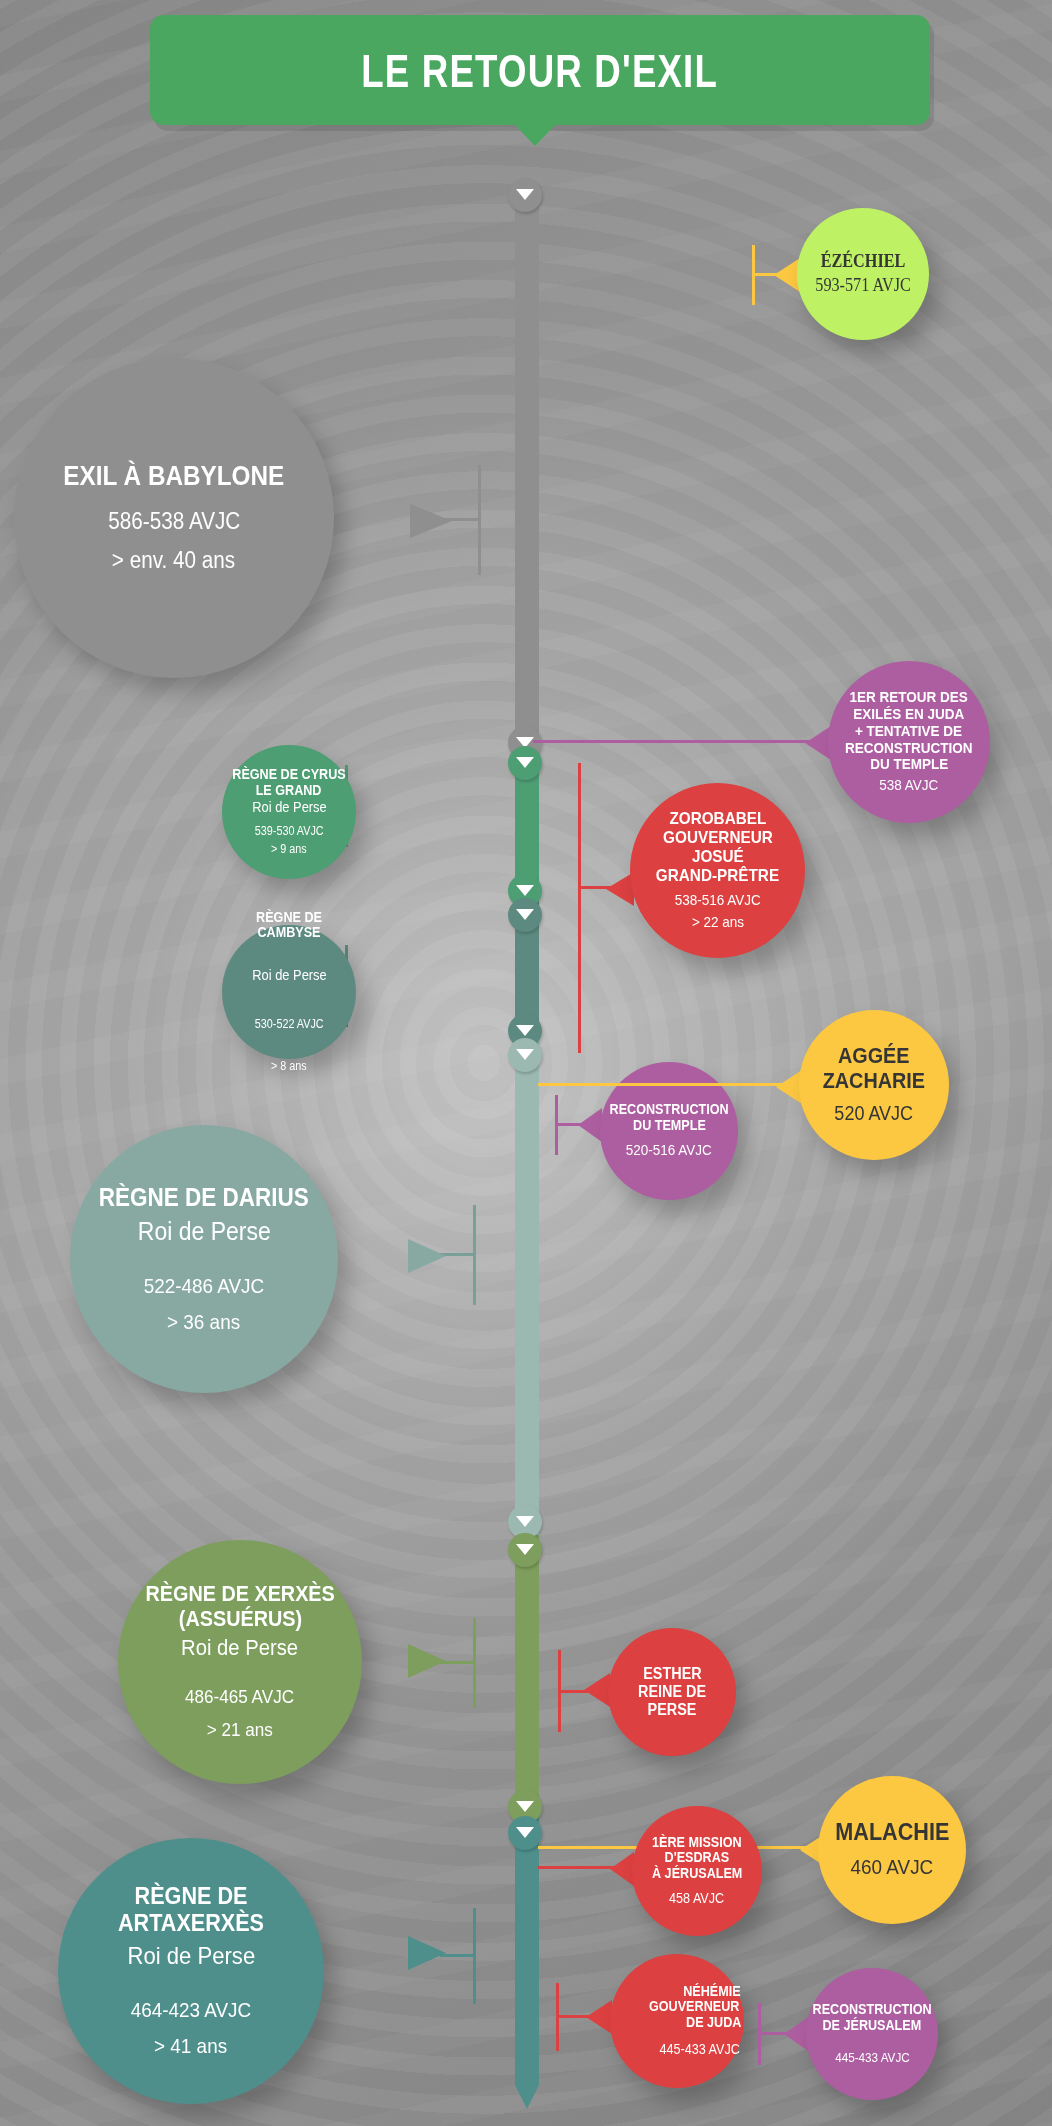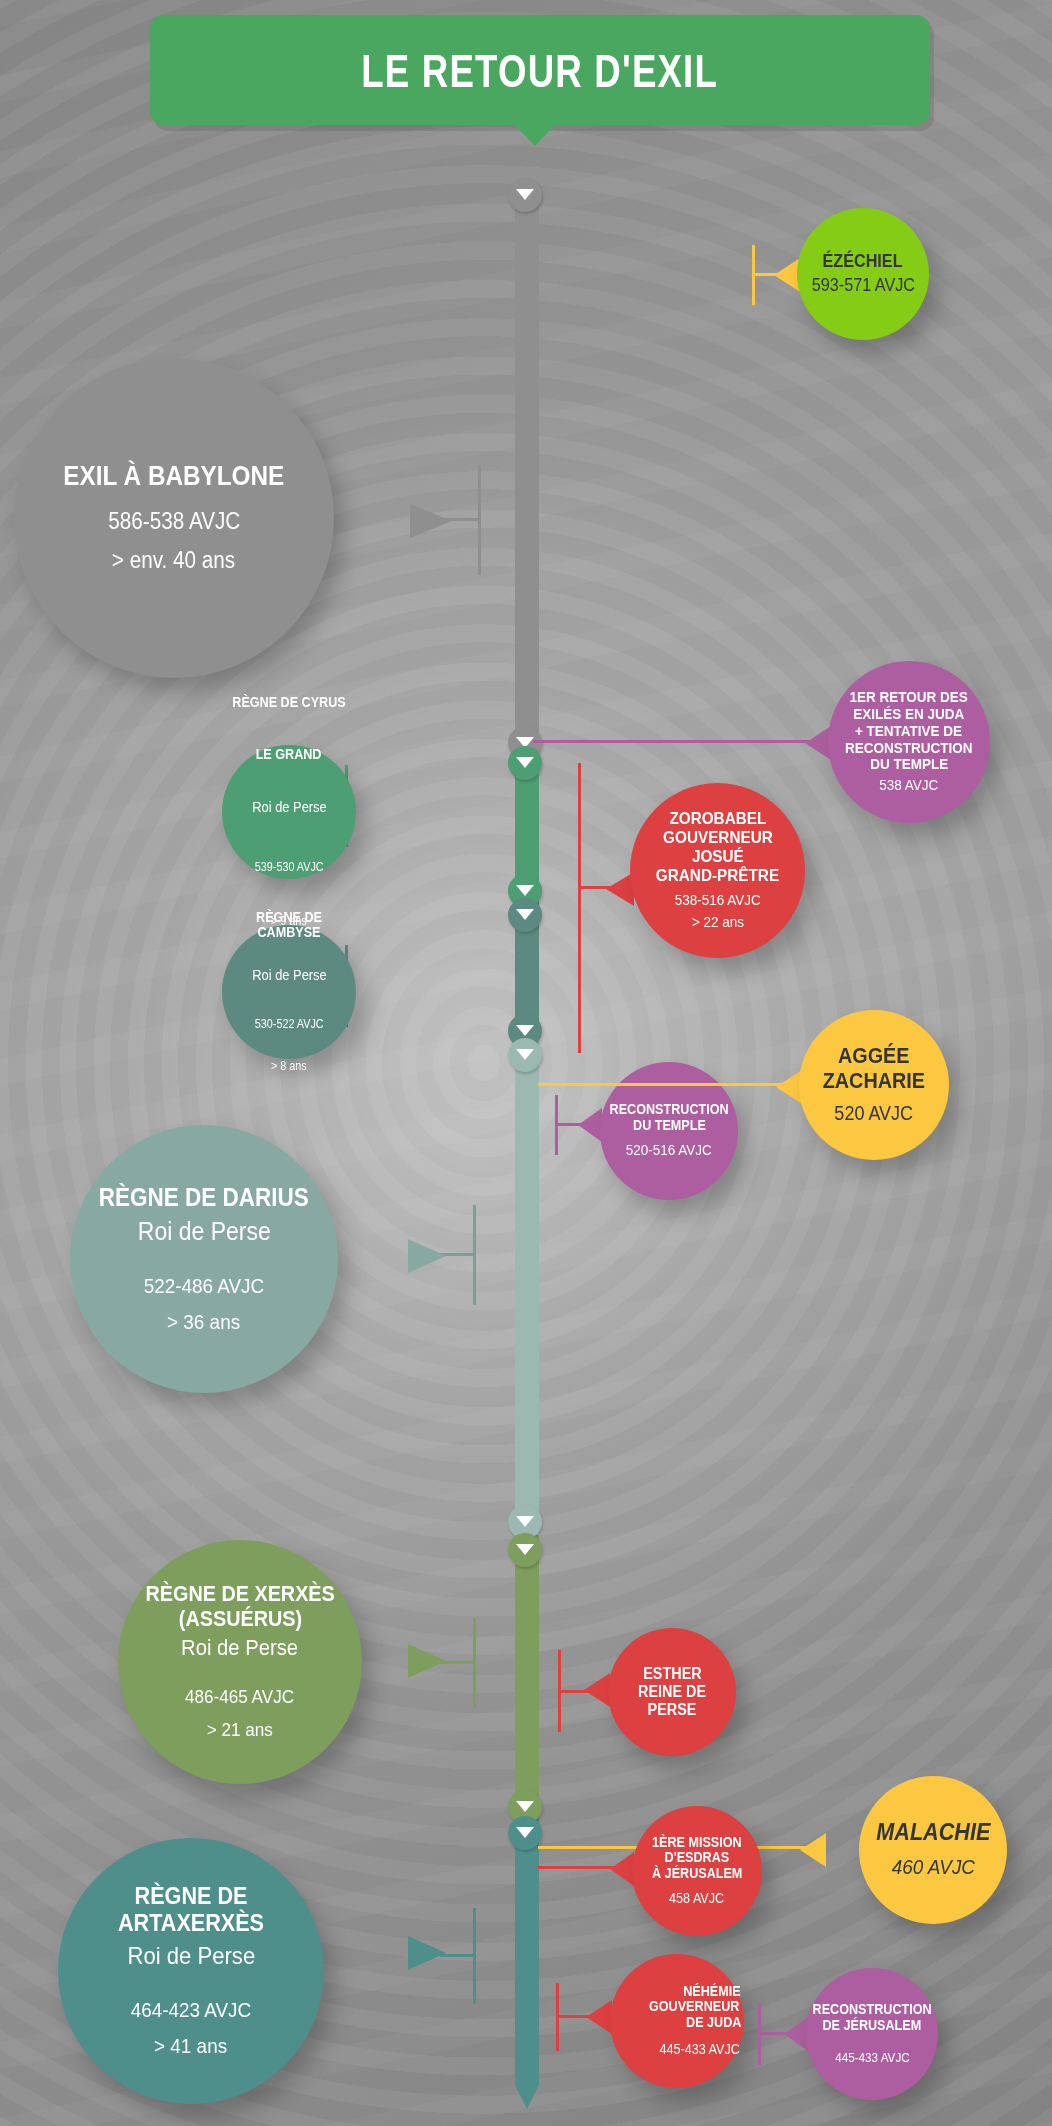--- a/index.html
+++ b/index.html
@@ -142,21 +142,21 @@
   </div>
 <div class="node" style="top:1816px;background:#4e8f8c;">
     <i></i>
   </div>
 
 <div class="brk" style="left:752px;top:245px;width:34px;height:60px;">
   <div class="vbar" style="left:0;background:#fcc842;"></div>
   <div class="hbar" style="left:0;top:28px;width:34px;background:#fcc842;"></div>
 </div>
 <div class="tail left" style="left:774px;top:258px;border-right:26px solid #fcc842;"></div>
-<div class="bub" style="left:797px;top:208px;width:132px;height:132px;background:#84cc16;">
+<div class="bub" style="left:797px;top:208px;width:132px;height:132px;background:#bef264;font-family:Liberation Serif, serif;">
   <div class="hd dark-txt" style="font-size:18px;">ÉZÉCHIEL</div>
   <div class="dt dark-txt" style="font-size:18px;margin-top:3px;">593-571 AVJC</div>
 </div>
 
 <div class="brk" style="left:445px;top:465px;width:36px;height:110px;">
   <div class="vbar" style="right:0;background:#8f8f8f;"></div>
   <div class="hbar" style="left:0;top:53px;width:36px;background:#8f8f8f;"></div>
 </div>
 <div class="tail right" style="left:410px;top:504px;border-left:42px solid #8f8f8f;"></div>
 <div class="bub" style="left:14px;top:358px;width:320px;height:320px;background:#8f8f8f;">
@@ -174,21 +174,21 @@
   <div class="hd" style="font-size:15px;">RECONSTRUCTION</div>
   <div class="hd" style="font-size:15px;">DU TEMPLE</div>
   <div class="dt" style="font-size:15px;margin-top:3px;">538 AVJC</div>
 </div>
 
 <div class="brk" style="left:318px;top:765px;width:30px;height:82px;">
   <div class="vbar" style="right:0;background:#4e9e74;"></div>
   <div class="hbar" style="left:0;top:40px;width:30px;background:#4e9e74;"></div>
 </div>
 <div class="tail right" style="left:296px;top:789px;border-left:26px solid #4e9e74;"></div>
-<div class="bub" style="left:222px;top:745px;width:134px;height:134px;background:#4e9e74;gap:36px;">
+<div class="bub" style="left:222px;top:745px;width:134px;height:134px;background:#4e9e74;">
   <div class="hd" style="font-size:14px;">RÈGNE DE CYRUS</div>
   <div class="hd" style="font-size:14px;">LE GRAND</div>
   <div class="sub" style="font-size:14px;margin-top:1px;">Roi de Perse</div>
   <div class="dt" style="font-size:12px;margin-top:8px;">539-530 AVJC</div>
   <div class="dt" style="font-size:12px;margin-top:3px;">&gt; 9 ans</div>
 </div>
 
 <div class="brk" style="left:578px;top:763px;width:36px;height:290px;">
   <div class="vbar" style="left:0;background:#dc4040;"></div>
   <div class="hbar" style="left:0;top:123px;width:36px;background:#dc4040;"></div>
@@ -276,21 +276,21 @@
 <div class="tail right" style="left:408px;top:1936px;border-left:38px solid #4e8f8c;"></div>
 <div class="bub" style="left:58px;top:1838px;width:266px;height:266px;background:#4e8f8c;">
   <div class="hd" style="font-size:24px;">RÈGNE DE ARTAXERXÈS</div>
   <div class="sub" style="font-size:24px;margin-top:6px;">Roi de Perse</div>
   <div class="dt" style="font-size:21px;margin-top:26px;">464-423 AVJC</div>
   <div class="dt" style="font-size:21px;margin-top:10px;">&gt; 41 ans</div>
 </div>
 
 <div class="ln" style="left:538px;top:1846px;width:270px;background:#fcc842;"></div>
 <div class="tail left" style="left:800px;top:1833px;border-right:26px solid #fcc842;"></div>
-<div class="bub" style="left:859px;top:1776px;width:148px;height:148px;background:#fcc842;font-style:italic;">
+<div class="bub" style="left:818px;top:1776px;width:148px;height:148px;background:#fcc842;">
   <div class="hd dark-txt" style="font-size:24px;">MALACHIE</div>
   <div class="dt dark-txt" style="font-size:21px;margin-top:8px;">460 AVJC</div>
 </div>
 
 <div class="ln" style="left:538px;top:1866px;width:80px;background:#dc4040;"></div>
 <div class="tail left" style="left:610px;top:1852px;border-right:24px solid #dc4040;"></div>
 <div class="bub" style="left:632px;top:1806px;width:130px;height:130px;background:#dc4040;">
   <div class="hd" style="font-size:14px;">1ÈRE MISSION</div>
   <div class="hd" style="font-size:14px;">D'ESDRAS</div>
   <div class="hd" style="font-size:14px;">À JÉRUSALEM</div>

